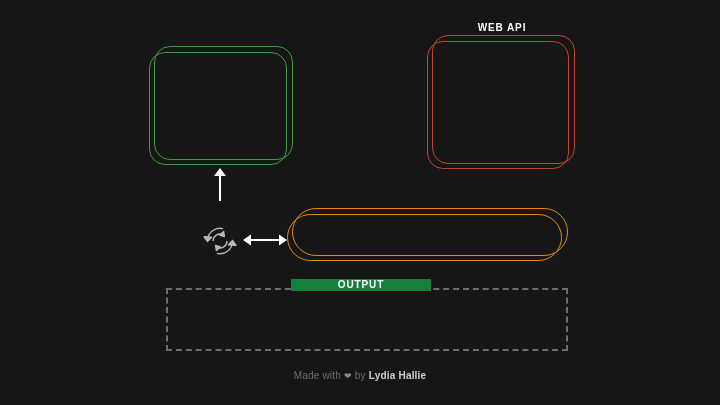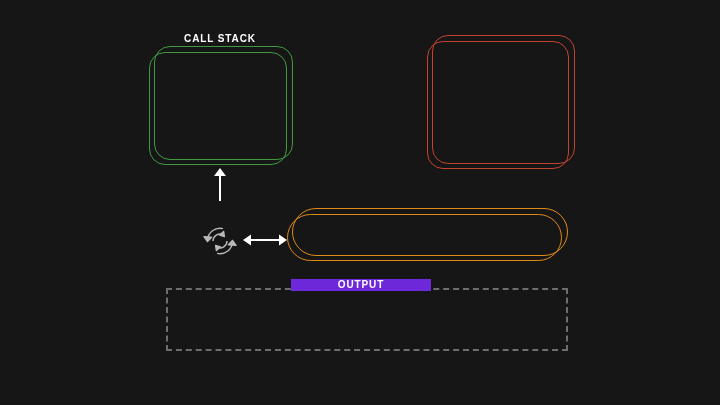--- a/index.html
+++ b/index.html
@@ -27,21 +27,21 @@
     color: #ffffff;
     font-size: 10px;
     font-weight: bold;
     letter-spacing: 0.9px;
     white-space: nowrap;
     text-align: center;
     line-height: 12px;
   }
 
   .label.on-border {
-    background: #6d28d9;
+    background: #15803d;
     padding: 0 6px;
   }
 
   
   .dbl-box {
     position: absolute;
   }
 
   .dbl-box .outer,
   .dbl-box .inner {
@@ -125,27 +125,27 @@
   #footer .author {
     color: #cfcfcf;
     font-weight: bold;
   }
 </style>
 </head>
 <body>
 
 <div class="stage">
 
-  <div class="label" id="call-stack-label" style="left:150px; top:33px; width:140px;">CALL STACK</div>
 
   <div class="dbl-box" id="call-stack-box" style="left:149px; top:52px; width:138px; height:113px;">
     <div class="inner"></div>
     <div class="outer"></div>
   </div>
 
+  <div class="label" id="web-api-label" style="left:432px; top:22px; width:140px;">WEB API</div>
 
   <div class="dbl-box" id="web-api-box" style="left:427px; top:41px; width:142px; height:128px;">
     <div class="inner"></div>
     <div class="outer"></div>
   </div>
 
 
   <div class="dbl-box" id="queue-box" style="left:287px; top:214px; width:275px; height:47px;">
     <div class="inner"></div>
     <div class="outer"></div>
@@ -180,14 +180,18 @@
   </div>
 
   <div class="arrow" id="arrow-left-right" style="left:243px; top:233px; width:44px; height:14px;">
     <svg width="44" height="14" viewBox="0 0 44 14">
       <rect x="6" y="6" width="32" height="2" fill="#ffffff"></rect>
       <path d="M0 7 L8 1.5 L8 12.5 Z" fill="#ffffff"></path>
       <path d="M44 7 L36 1.5 L36 12.5 Z" fill="#ffffff"></path>
     </svg>
   </div>
 
+  <div id="footer">
+    <span>Made with</span><span class="heart">❤</span><span>by</span>
+    <span class="author">Lydia Hallie</span>
+  </div>
 
 </div>
 
 </body></html>

